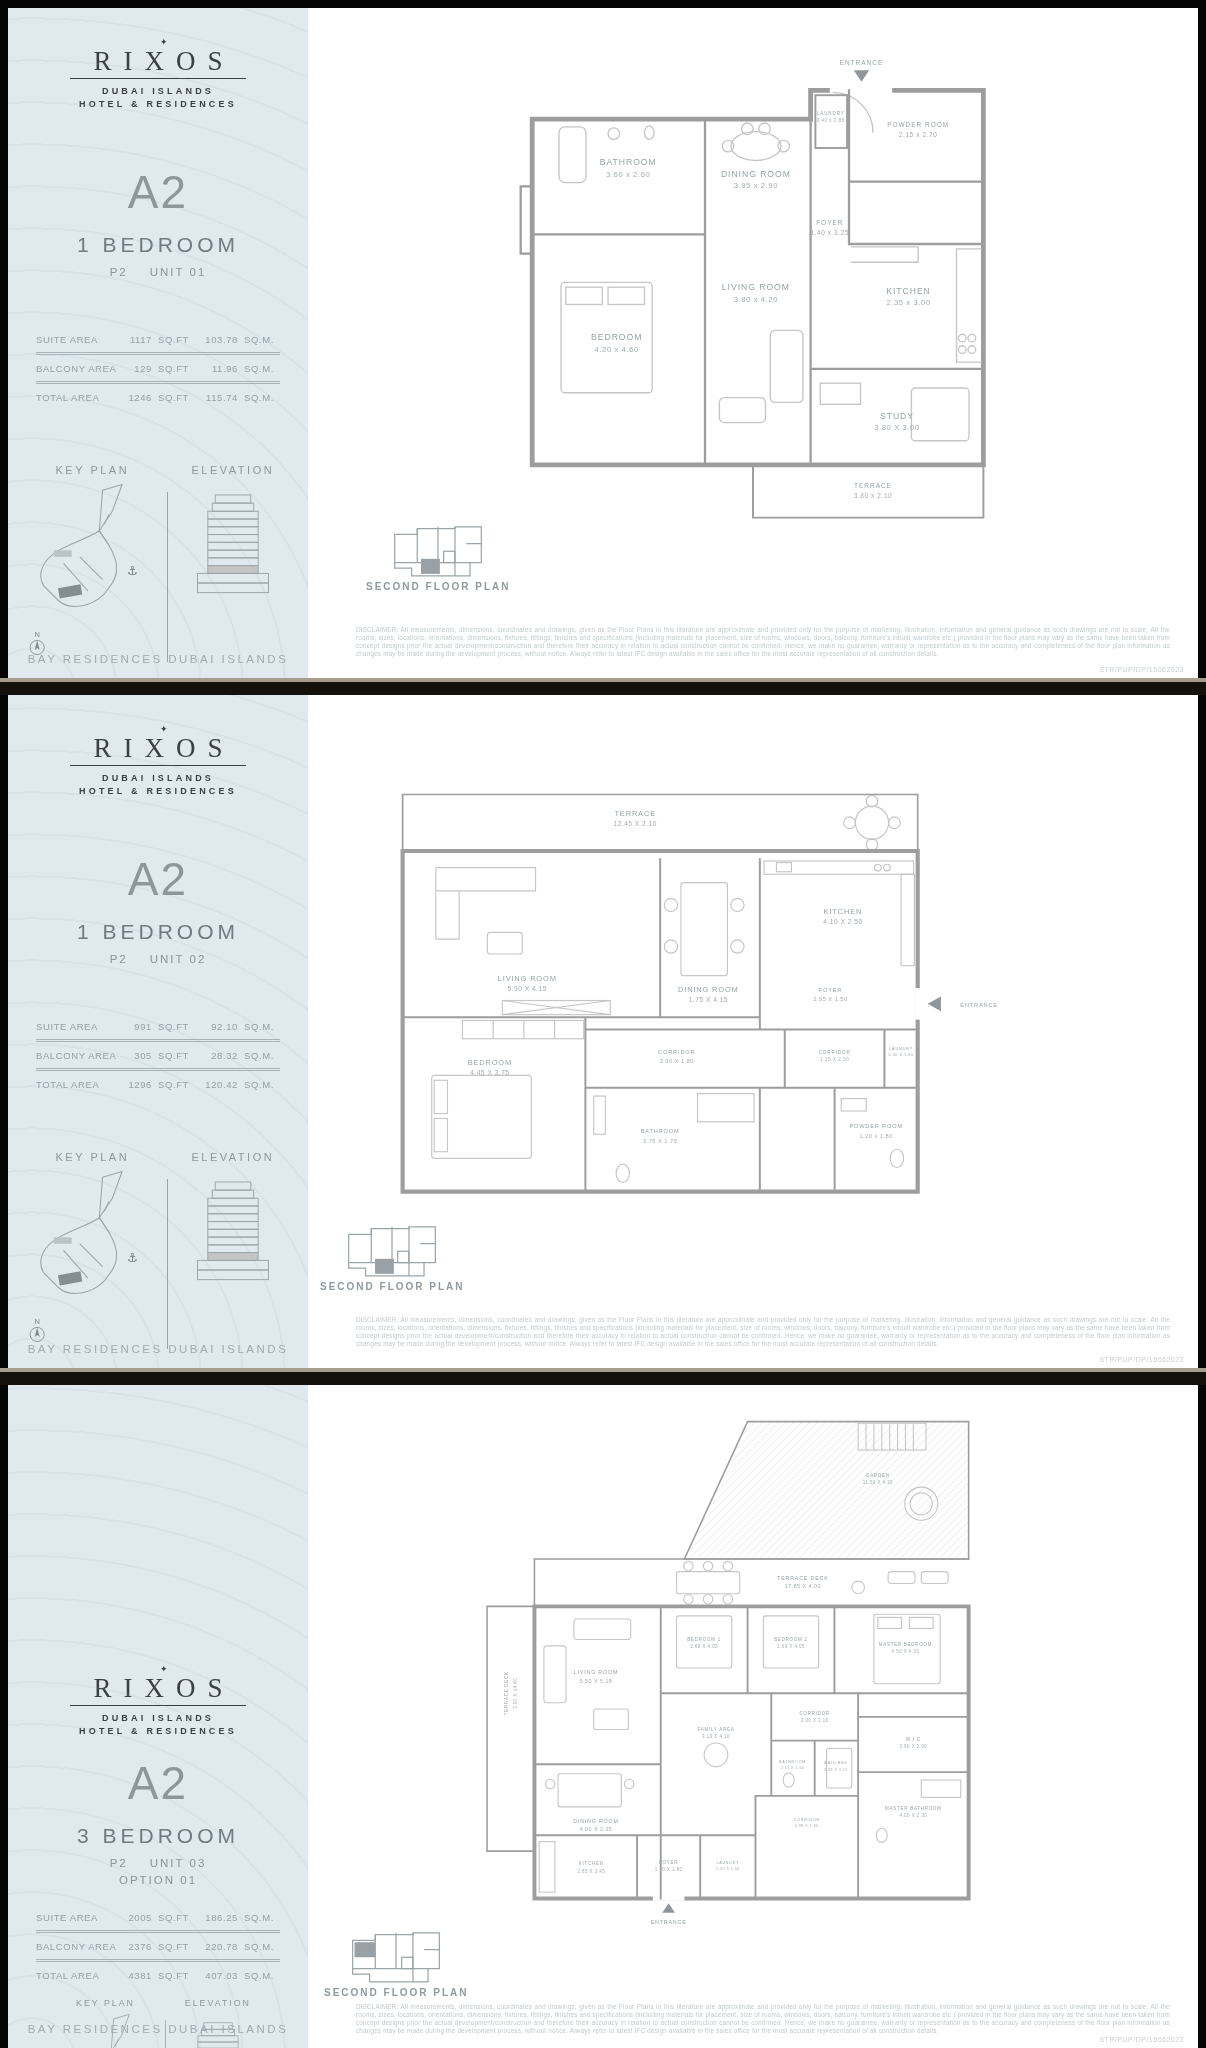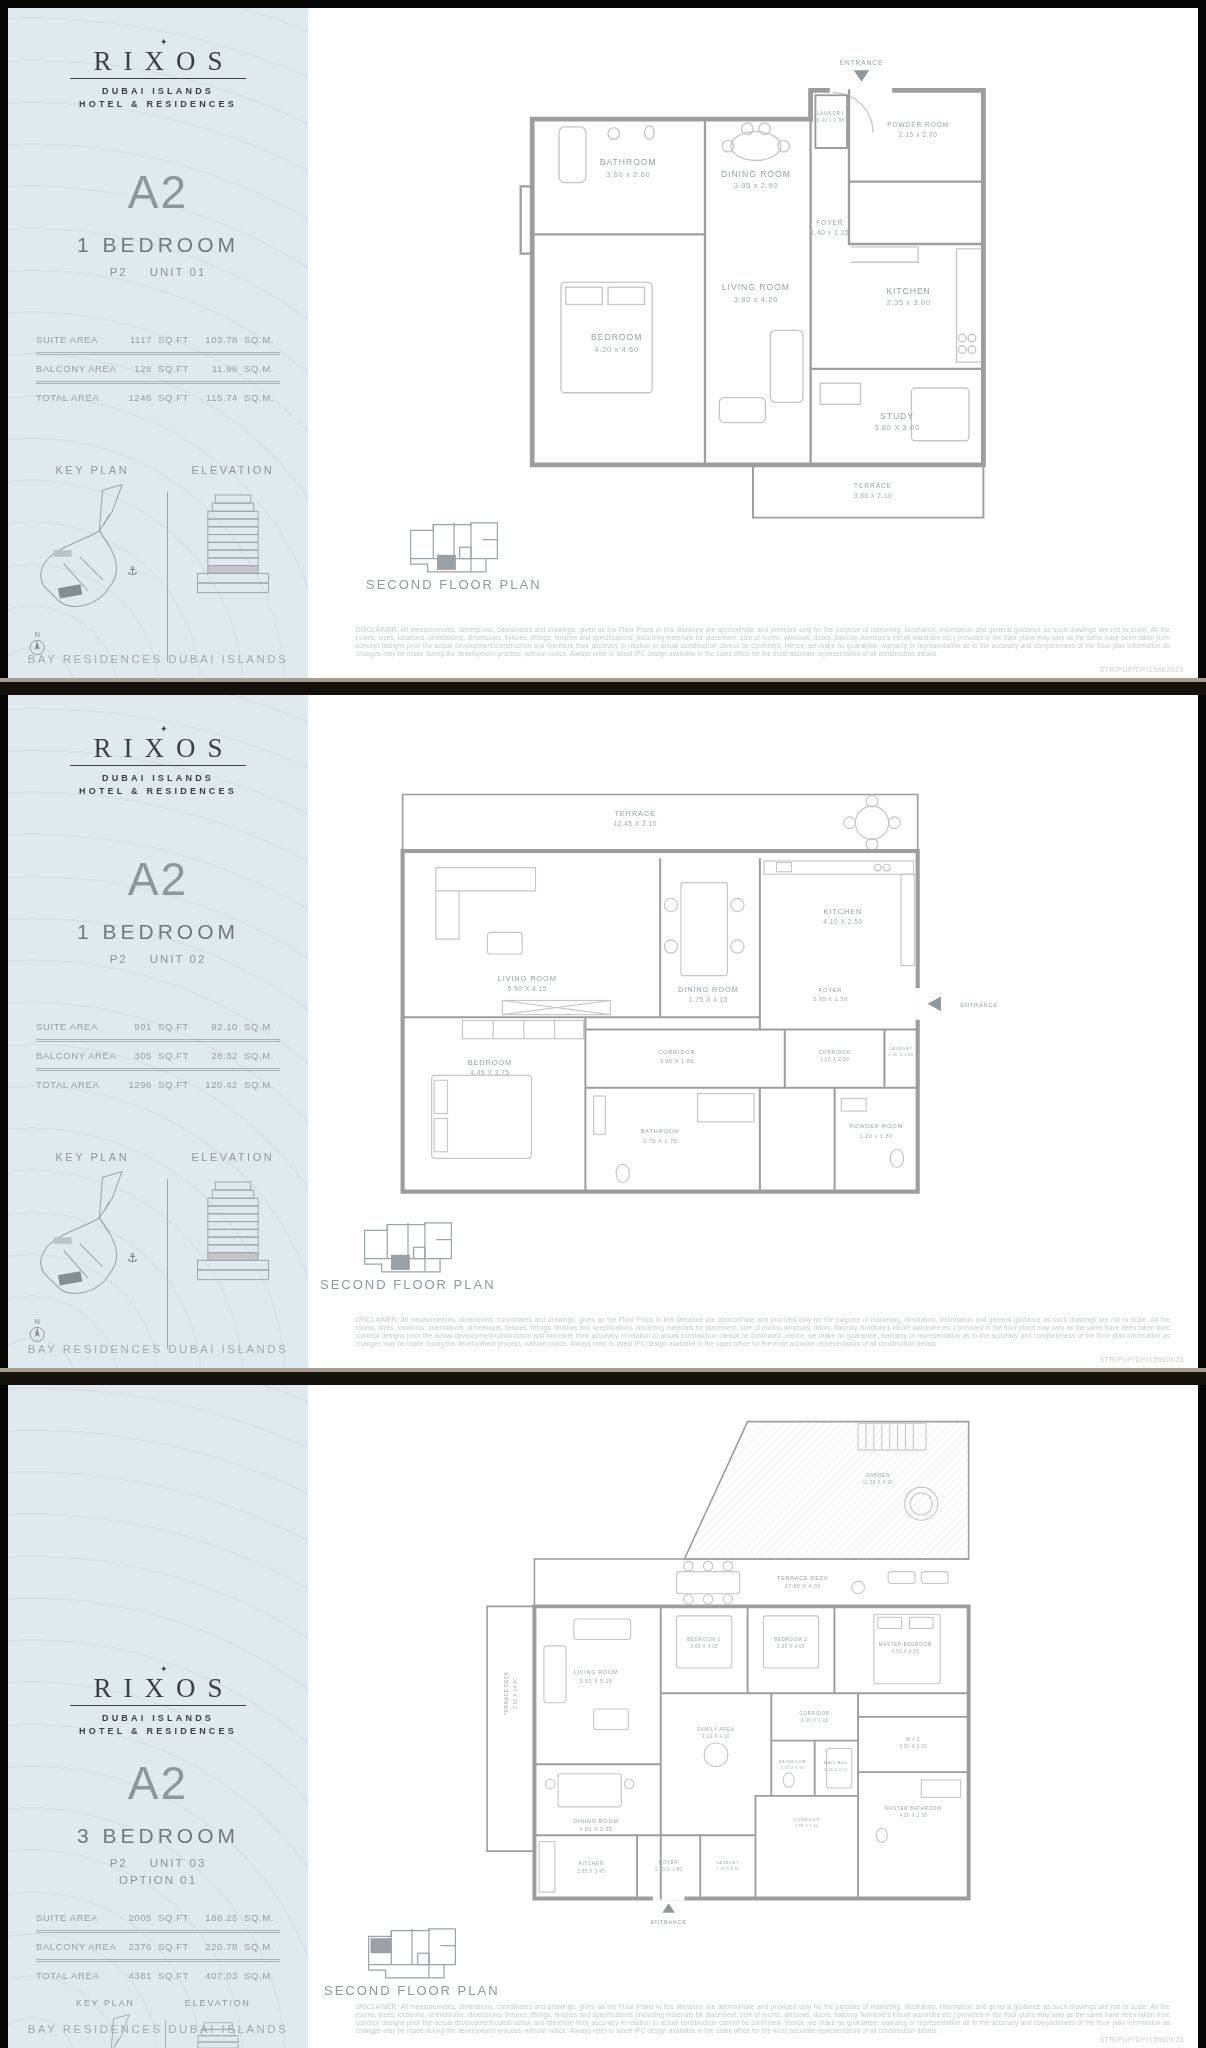--- a/index.html
+++ b/index.html
@@ -49,21 +49,21 @@
   .plan-area{position:absolute;left:300px;top:0;right:0;bottom:0;background:#fff;padding-left:40px;}
   .fp{position:absolute;}
   .p1 .fp{left:205px;top:44px;width:480px;}
   .p2 .fp{left:78px;top:48px;width:648px;}
   .p3 .fp{left:108px;top:24px;width:600px;}
   .mini{position:absolute;text-align:center;}
   .p1 .mini{left:58px;bottom:86px;}
   .p2 .mini{left:12px;bottom:76px;}
   .p3 .mini{left:16px;bottom:50px;}
   .mini svg{width:98px;display:block;margin:0 auto;}
-  .mini-label{font-size:13px;letter-spacing:2px;color:#8f999e;margin-top:0;white-space:nowrap;}
+  .mini-label{font-size:10px;letter-spacing:2px;color:#8f999e;margin-top:0;white-space:nowrap;font-weight:bold;}
   .disclaimer{position:absolute;left:48px;right:28px;bottom:20px;font-size:6.3px;line-height:8px;color:#c3c9cc;text-align:justify;letter-spacing:.2px;margin:0;}
   .p3 .disclaimer{bottom:13px;}
   .code{position:absolute;right:14px;bottom:5px;font-size:7px;color:#c8cdd0;letter-spacing:.5px;}
 
   
   svg{font-family:"Liberation Sans",sans-serif;}
   .w{stroke:#9d9d9d;stroke-width:5;fill:none;stroke-linecap:square;}
   .wi{stroke-width:2.4;}
   .wt{stroke-width:2;}
   .f{stroke:#c6c6c6;stroke-width:1.4;fill:none;}

